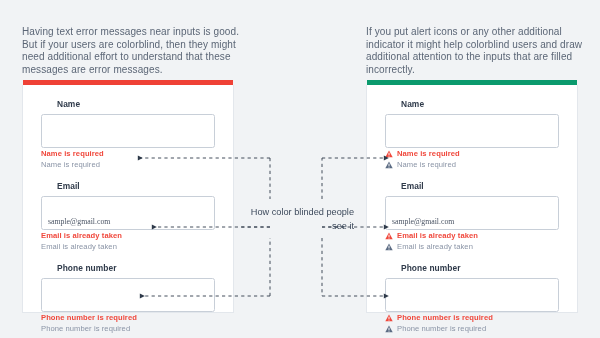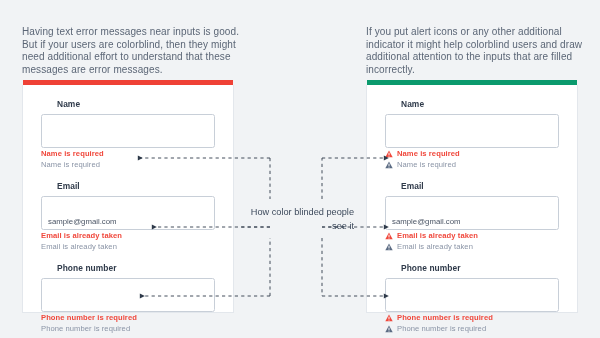--- a/index.html
+++ b/index.html
@@ -77,20 +77,21 @@
     width: 100%;
     height: 20px;
     border: 1px solid #c8cfd8;
     border-radius: 2.5px;
     background: #fff;
     font-size: 7.8px;
     color: #4b5565;
     line-height: 18px;
     padding: 16px 6px;
     display: block;
+    font-family: Liberation Serif, serif;
   }
   .field-input.empty { color: transparent; }
 
   .errors { margin-top: 0; }
 
   .err-row {
     display: flex;
     align-items: center;
     gap: 4px;
     height: 11px;

